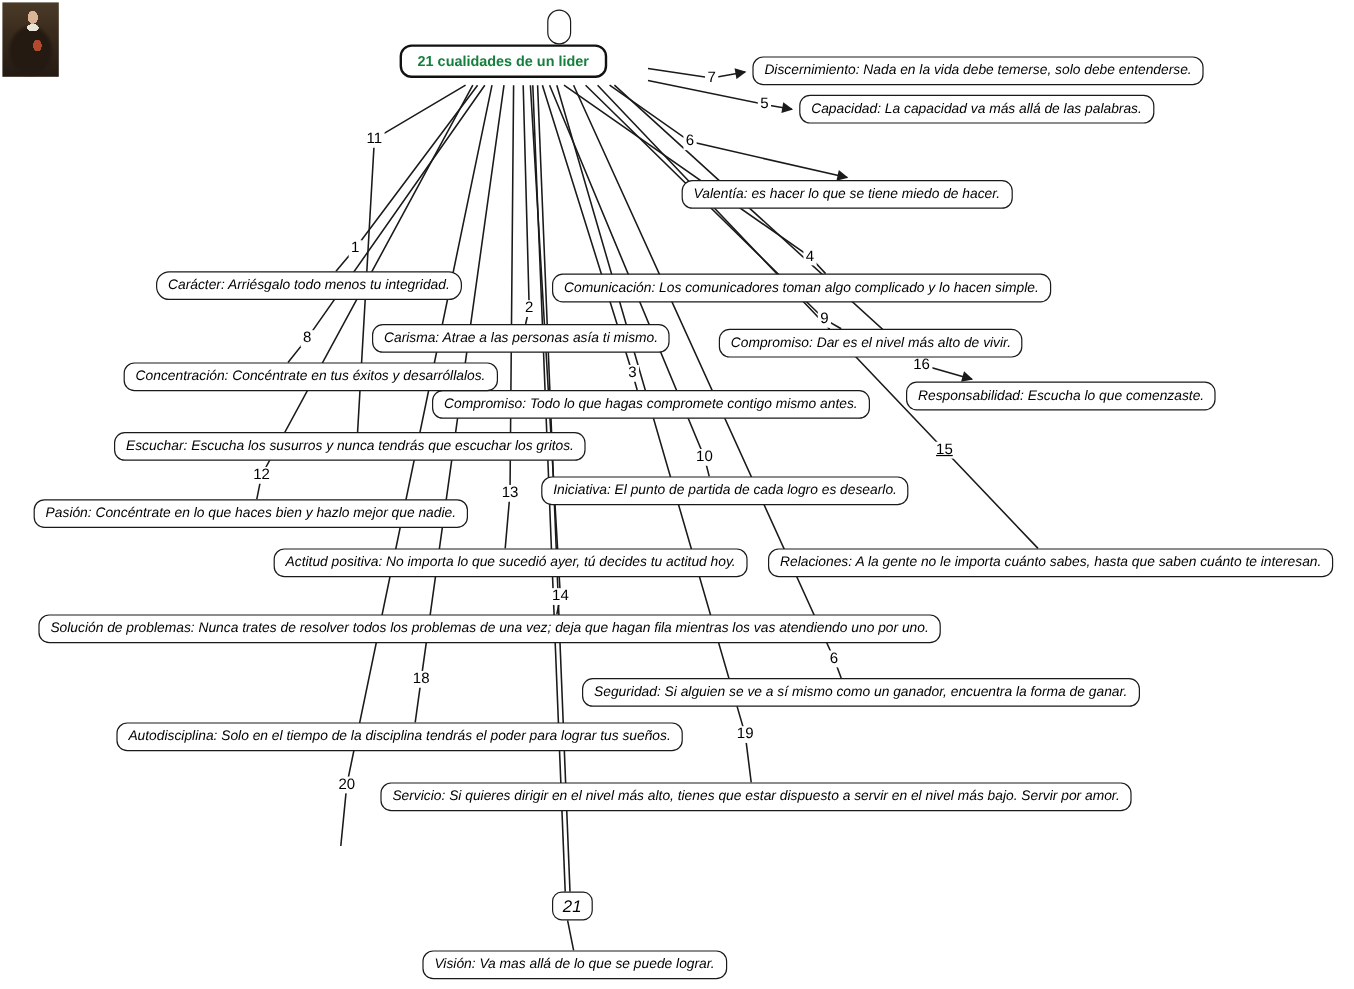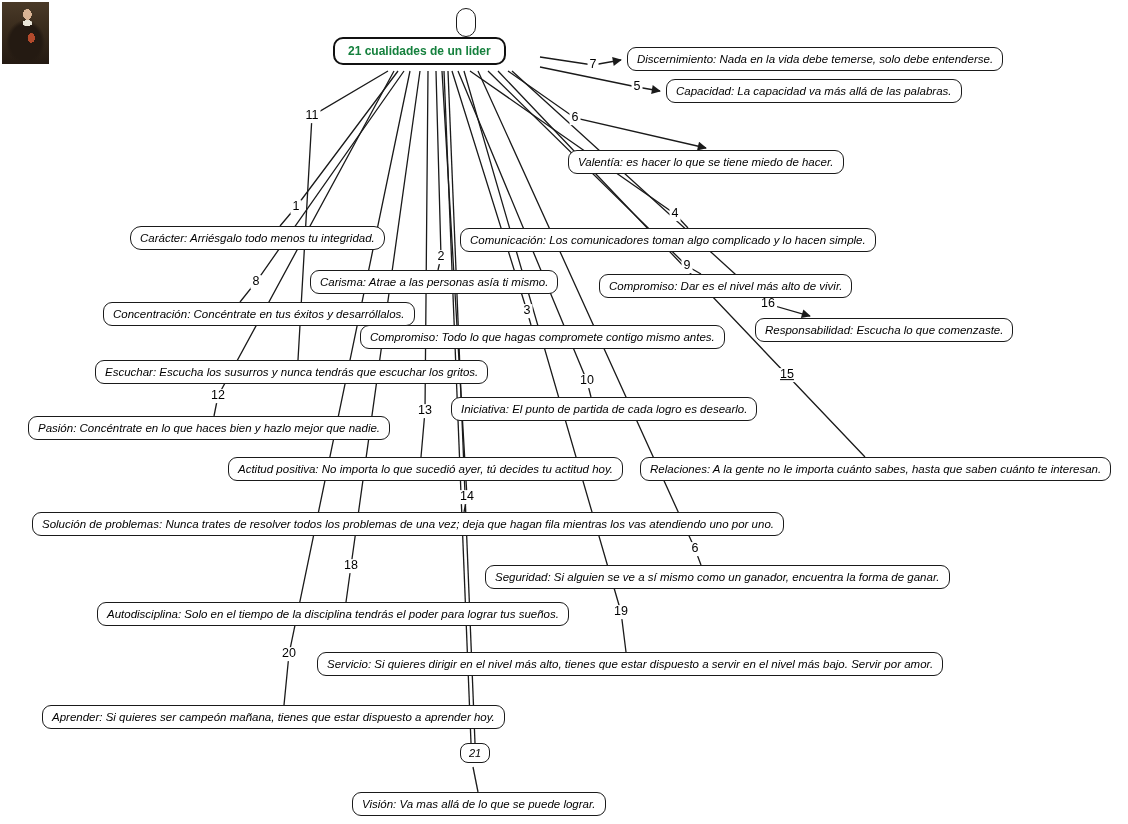--- a/index.html
+++ b/index.html
@@ -14,21 +14,21 @@
     font-size:12.5px;color:#000;background:#fff;padding:0 2px;
     z-index:2;line-height:1.1;
   }
   .node{
     position:absolute;z-index:3;background:#fff;border:1.4px solid #1a1a1a;
     border-radius:9px;padding:4px 9px;font-size:11.5px;font-style:italic;
     color:#000;white-space:nowrap;line-height:1.25;
   }
   .mini-node{
     position:absolute;z-index:3;background:#fff;border:1.4px solid #1a1a1a;
-    border-radius:8px;padding:3px 8px;font-size:11px;font-style:italic;
+    border-radius:8px;padding:3px 8px;font-size:14px;font-style:italic;
     color:#000;z-index:3;
   }
   #root-node{
     position:absolute;left:333px;top:37px;z-index:3;background:#fff;
     border:2px solid #111;border-radius:10px;padding:5px 13px;
     font-size:12px;font-weight:bold;font-style:normal;color:#15803d;
     white-space:nowrap;
   }
   #root-handle{
     position:absolute;left:456px;top:8px;width:18px;height:27px;z-index:2;
@@ -114,16 +114,15 @@
     <div class="node" style="left: 640px; top: 457px;">Relaciones: A la gente no le importa cuánto sabes, hasta que saben cuánto te interesan.</div>
     <span class="edge-label" style="left: 768px; top: 304px;">16</span>
     <div class="node" style="left: 755px; top: 318px;">Responsabilidad: Escucha lo que comenzaste.</div>
     <span class="edge-label" style="left: 695px; top: 549px;">6</span>
     <div class="node" style="left: 485px; top: 565px;">Seguridad: Si alguien se ve a sí mismo como un ganador, encuentra la forma de ganar.</div>
     <span class="edge-label" style="left: 351px; top: 566px;">18</span>
     <div class="node" style="left: 97px; top: 602px;">Autodisciplina: Solo en el tiempo de la disciplina tendrás el poder para lograr tus sueños.</div>
     <span class="edge-label" style="left: 621px; top: 612px;">19</span>
     <div class="node" style="left: 317px; top: 652px;">Servicio: Si quieres dirigir en el nivel más alto, tienes que estar dispuesto a servir en el nivel más bajo. Servir por amor.</div>
     <span class="edge-label" style="left: 289px; top: 654px;">20</span>
-    <div class="node" style="left: 42px; top: 705px;">Aprender: Si quieres ser campeón mañana, tienes que estar dispuesto a aprender hoy.</div>
     <div class="mini-node" style="left: 460px; top: 743px;">21</div>
     <div class="node" style="left: 352px; top: 792px;">Visión: Va mas allá de lo que se puede lograr.</div>
   </div>
 
 </body></html>

